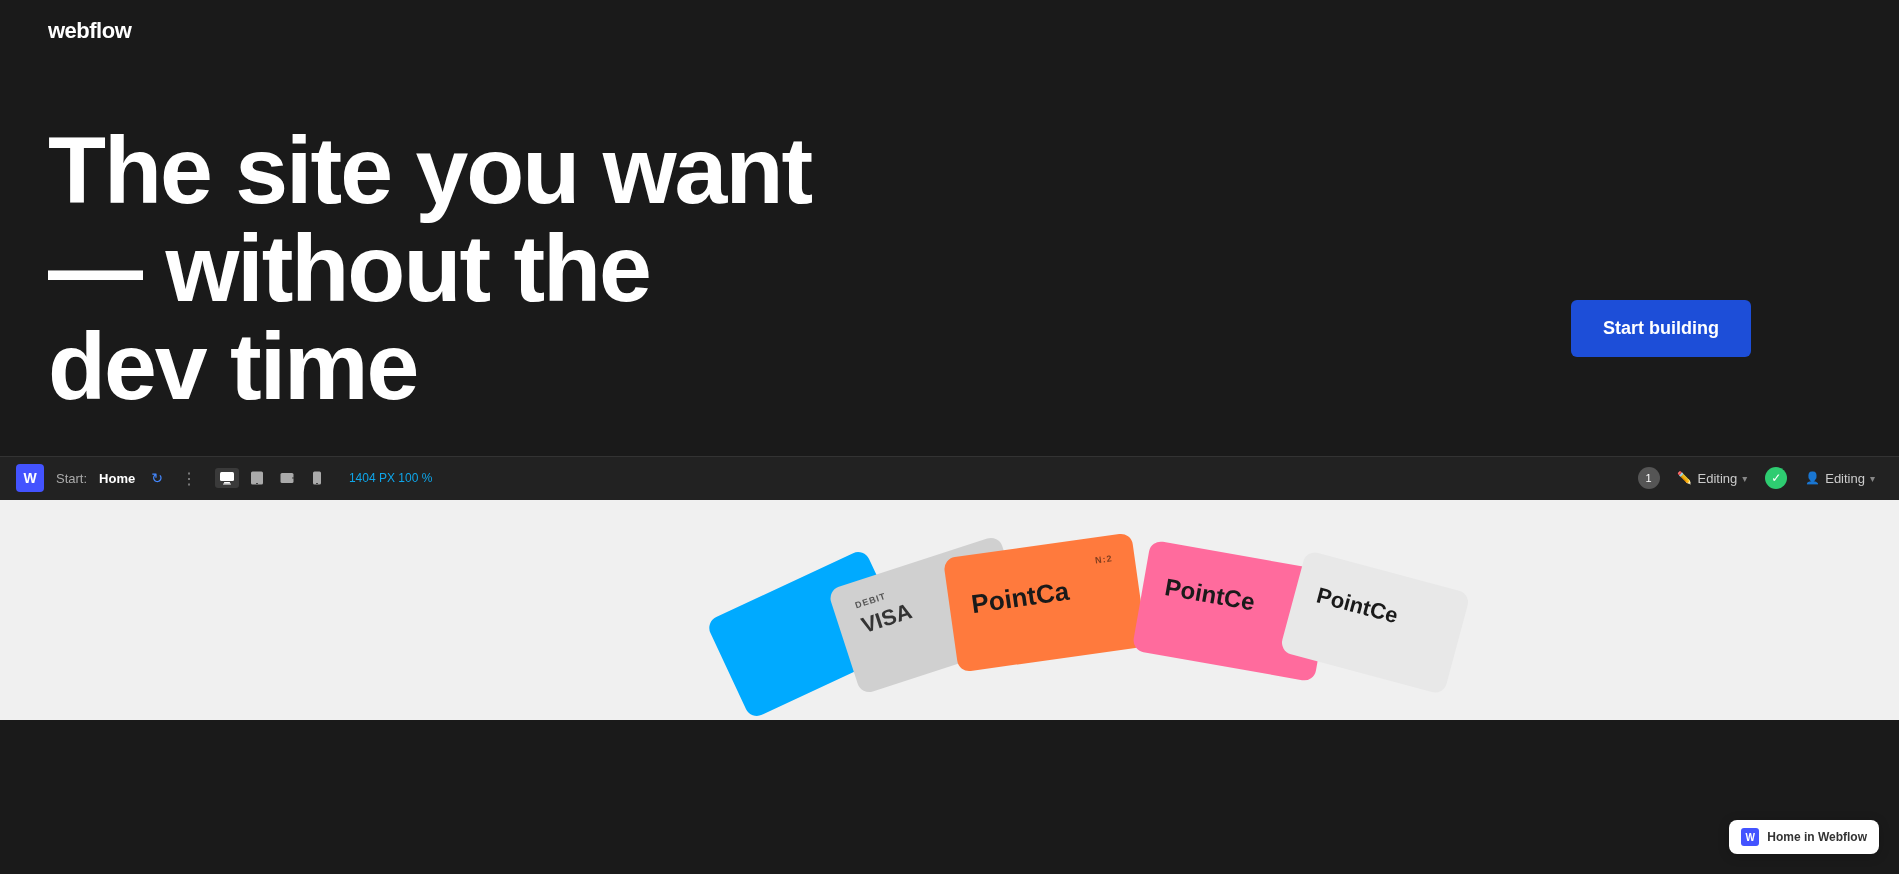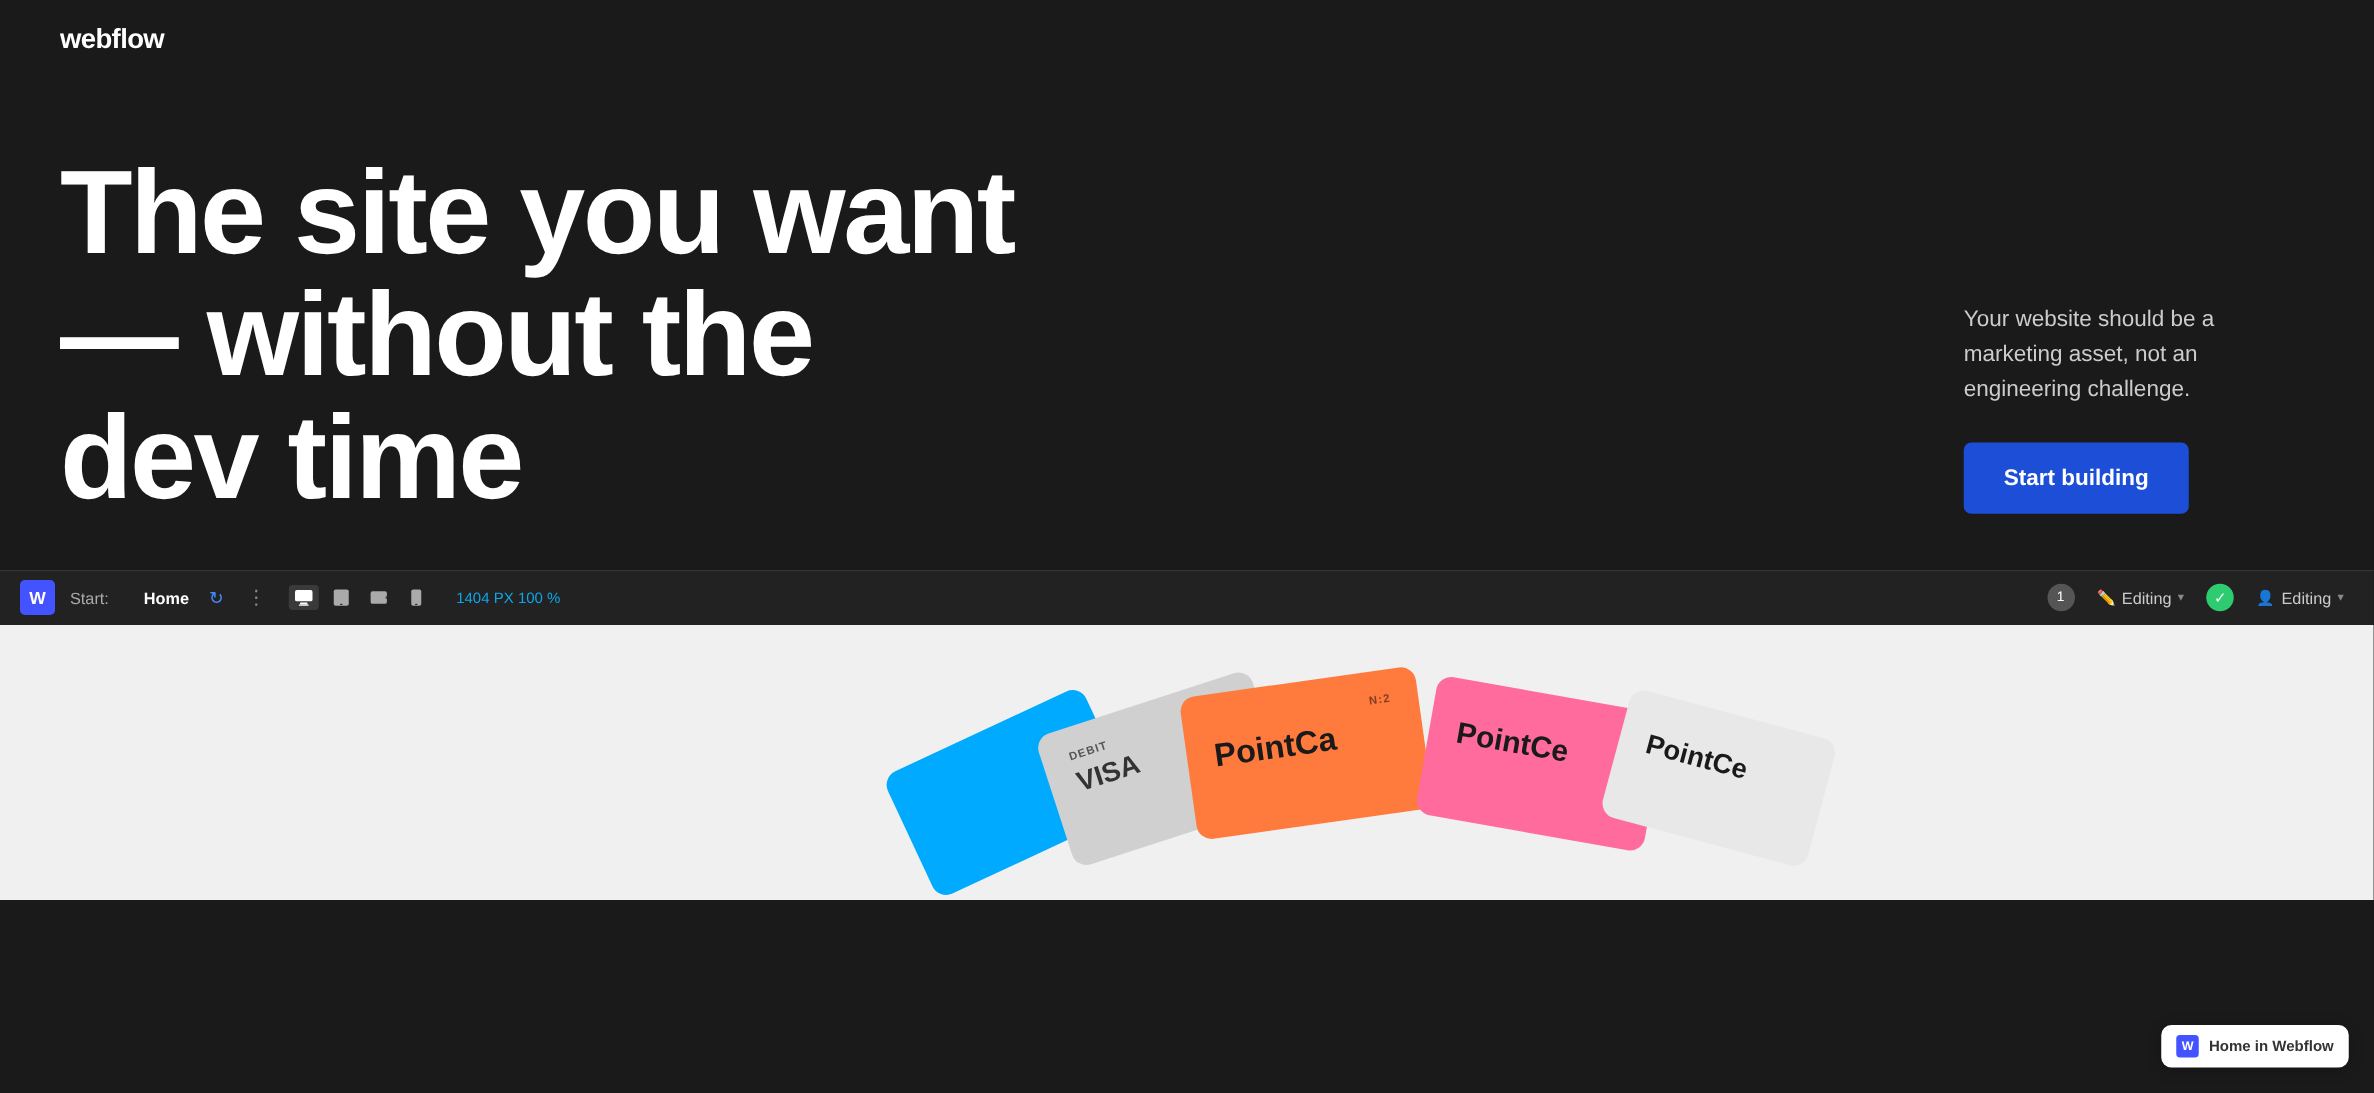--- a/index.html
+++ b/index.html
@@ -65,21 +65,21 @@
       padding: 10px 22px;
       border-radius: 6px;
       white-space: nowrap;
     }
 
     
     .hero {
       display: flex;
       padding: 60px 48px 40px 48px;
       gap: 54px;
-      align-items: flex-start;
+      align-items: center;
     }
 
     .hero-left {
       flex: 1;
     }
 
     .hero-headline {
       font-size: clamp(60px, 7vw, 95px);
       font-weight: 800;
       line-height: 1.03;
@@ -140,21 +140,20 @@
 
     .editor-page-label {
       color: #aaa;
       font-size: 13px;
     }
 
     .editor-page-name {
       color: #fff;
       font-size: 13px;
       font-weight: 600;
-      margin-left: 16px;
     }
 
     .editor-refresh-icon {
       color: #4488ff;
       font-size: 14px;
       margin-left: 4px;
     }
 
     .editor-dots {
       color: #888;
@@ -426,21 +425,20 @@
 
 <nav>
   <span class="nav-logo">webflow</span>
 </nav>
 
 <section class="hero">
   <div class="hero-left">
     <h1 class="hero-headline">The site you want — without the dev time</h1>
   </div>
   <div class="hero-right">
-    <p class="hero-subtext">Your website should be a marketing asset, not an engineering challenge.</p>
     <button class="btn-start-building">Start building</button>
   </div>
 </section>
 
 <div class="editor-bar">
   <div class="editor-bar-logo">W</div>
 
   <span class="editor-page-label">Start:</span>
   <span class="editor-page-name">Home</span>
   <span class="editor-refresh-icon">↻</span>

